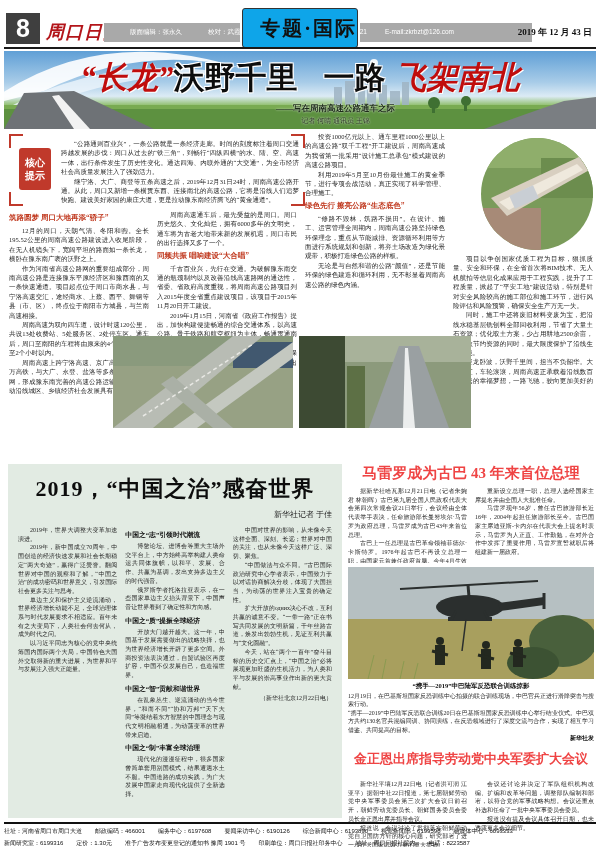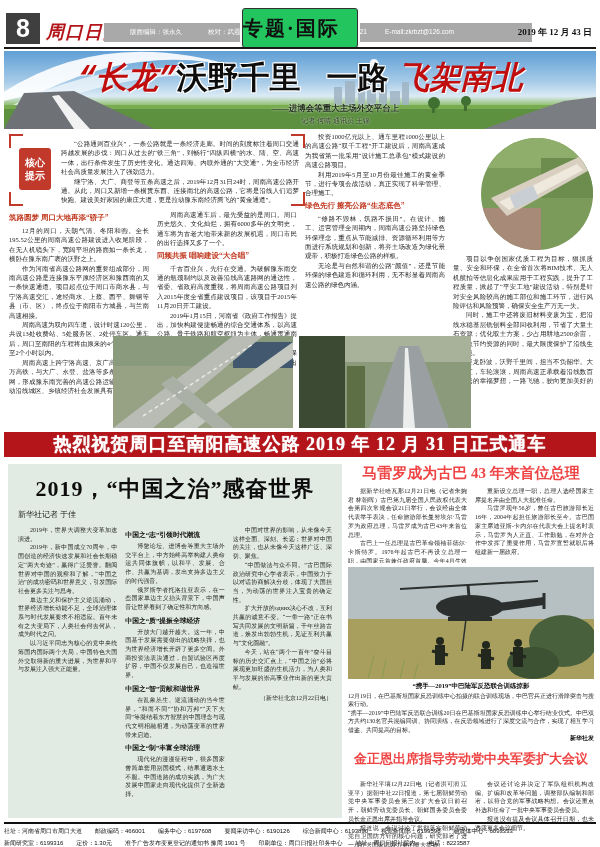--- a/index.html
+++ b/index.html
@@ -12,33 +12,33 @@
              color:#fff; font-weight:bold; font-size:25px; text-align:center; line-height:31px;
              font-family:"Liberation Sans", sans-serif; }
   .masthead { position:absolute; left:46px; top:20px; font-size:18px; font-weight:bold;
               color:#b3151a; font-style:italic; letter-spacing:1px; }
   .graybar { position:absolute; left:104px; top:23px; width:428px; height:19px; background:#a9a9a9;
              display:flex; align-items:center; color:#fff; font-size:6.5px;
              font-family:"Liberation Sans", sans-serif; }
   .graybar span { margin-left:26px; }
   .graybar .right-group { margin-left:auto; margin-right:78px; display:flex; gap:18px; }
   .graybar .right-group span { margin-left:0; }
-  .sectionbox { position:absolute; left:242px; top:8px; width:116px; height:40px; background:#22c55e;
+  .sectionbox { position:absolute; left:242px; top:8px; width:116px; height:40px; background:#0ea5e9;
                 border:1.5px solid #333; border-radius:3px; display:flex; align-items:center;
-                justify-content:flex-start; box-shadow:0 0 0 2px #fff; }
+                justify-content:flex-end; box-shadow:0 0 0 2px #fff; }
   .sectionbox .txt { font-size:20px; font-weight:bold; letter-spacing:2px; color:#111; }
   .headerdate { position:absolute; right:8px; top:26px; font-size:9px; font-weight:bold; color:#111; }
   .headrule { position:absolute; left:4px; top:47px; width:592px; height:2px; background:#1a1a1a; }
 
   
   .banner { position:absolute; left:4px; top:51px; width:592px; height:78px; overflow:hidden;
             background:linear-gradient(#5f9fd6 0%, #a8cce8 40%, #dcebf5 58%, #8fbe6a 70%, #5d9140 100%); }
   .banner svg { position:absolute; left:0; top:0; }
   .banner-headline { position:absolute; left:0; top:6px; width:100%; text-align:center;
-                     white-space:nowrap;font-family:Liberation Mono, monospace; }
+                     white-space:nowrap; }
   .bh-red { color:#c00d0d; font-size:31px; font-weight:bold; font-style:italic;
             text-shadow:1px 1px 0 #fff; }
   .bh-black { color:#0d0d0d; font-size:31px; font-weight:bold;
               text-shadow:-1px -1px 0 #fff,1px -1px 0 #fff,-1px 1px 0 #fff,1px 1px 0 #fff; }
   .bh-gap { display:inline-block; width:26px; }
   .bh-gap2 { display:inline-block; width:10px; }
   .banner-sub { position:absolute; left:36%; top:52px; width:40%; text-align:center; font-size:8.5px;
                 font-weight:bold; color:#1c2b18; text-shadow:0 0 2px #fff; }
   .banner-byline { position:absolute; left:36%; top:65px; width:40%; text-align:center; font-size:7px;
                    color:#27341f; text-shadow:0 0 2px #fff; }
@@ -64,21 +64,21 @@
 
   
   .congrats { position:absolute; left:4px; top:432px; width:592px; height:25px; background:#b3151a;
               color:#fff; font-weight:bold; font-size:18px; line-height:25px; text-align:center;
               letter-spacing:1px; text-shadow:0 0 1px #fff; }
 
   
   .leftbox { position:absolute; left:8px; top:464px; width:334px; height:354px; background:#e2ebe3;
              padding:10px 10px 6px 10px; }
   .leftbox-title { text-align:center; font-size:22px; font-weight:bold; color:#0d0d0d; letter-spacing:1px; }
-  .leftbox-byline { text-align:left; font-size:8px; color:#222; margin:5px 0 6px 0; }
+  .leftbox-byline { text-align:right; font-size:8px; color:#222; margin:5px 0 6px 0; }
   .leftbox-cols { display:flex; gap:8px; height:272px; overflow:hidden; }
   .leftbox-col { width:100px; overflow:hidden; }
   .leftbox .news-text { font-size:6px; line-height:8.7px; }
   .subhead-black { font-weight:bold; font-size:6.8px; color:#111; margin:4px 0 3px 0; line-height:9px; }
   .endnote { text-align:right; font-size:6px; color:#262626; margin-top:3px; }
 
   
   .rightcol { position:absolute; left:348px; top:464px; width:246px; height:354px; }
   .art-title { text-align:center; font-weight:bold; color:#ef4444; }
   .cuba-title { font-size:15px; margin-bottom:4px; }
@@ -148,21 +148,21 @@
         <circle cx="430" cy="52" r="6"></circle>
           <rect x="428" y="54" width="3" height="8"></rect>
         <circle cx="462" cy="50" r="5"></circle>
           <rect x="460" y="52" width="3" height="8"></rect>
       </g>
       <circle cx="370" cy="12" r="4" fill="#ffffff" opacity="0.9"></circle>
     </svg>
     <div class="banner-headline">
       <span class="bh-red">“长龙”</span><span class="bh-black">沃野千里</span><span class="bh-gap"></span><span class="bh-black">一路</span><span class="bh-gap2"></span><span class="bh-red">飞架南北</span>
     </div>
-    <div class="banner-sub">——进博会等重大主场外交平台上</div>
+    <div class="banner-sub">——写在周南高速公路通车之际</div>
     <div class="banner-byline">记者 何晴 通讯员 王锦</div>
   </div>
 
   <div class="main">
 
     <div class="introbox">
       <div class="corner tl"></div>
       <div class="corner bl"></div>
       <div class="corner tr"></div>
       <div class="corner br"></div>
@@ -246,21 +246,20 @@
         <rect width="172" height="92" fill="#8c9a7c"></rect>
         <rect x="0" y="0" width="172" height="26" fill="#a8b29a"></rect>
         <rect x="0" y="0" width="46" height="92" fill="#3d4a33"></rect>
         <polygon points="70,92 150,92 120,10 100,10" fill="#9aa0a2"></polygon>
         <polygon points="104,92 116,92 109,12 106,12" fill="#eceeee"></polygon>
         <rect x="48" y="30" width="18" height="62" fill="#5d7045"></rect>
       </svg>
     </div>
   </div>
 
-  <div class="congrats">热烈祝贺周口至南阳高速公路 2019 年 12 月 31 日正式通车</div>
 
   <div class="leftbox">
     <div class="leftbox-title">2019，“中国之治”感奋世界</div>
     <div class="leftbox-byline">新华社记者 于佳</div>
     <div class="leftbox-cols">
       <div class="leftbox-col news-text">
           <p>2019年，世界大调整大变革加速演进。</p>
           <p>2019年，新中国成立70周年，中国创造的经济快速发展和社会长期稳定“两大奇迹”，赢得广泛赞誉。翻阅世界对中国的观察和了解，“中国之治”的成功密码和世界意义，引发国际社会更多关注与思考。</p>
           <p>单边主义和保护主义逆流涌动，世界经济增长动能不足，全球治理体系与时代发展要求不相适应。百年未有之大变局下，人类社会何去何从，成为时代之问。</p>
           <p>以习近平同志为核心的党中央统筹国内国际两个大局，中国特色大国外交取得新的重大进展，为世界和平与发展注入强大正能量。</p>

